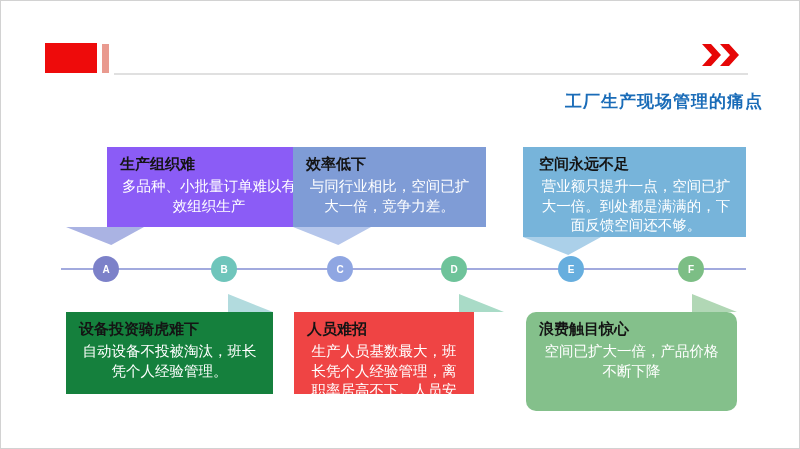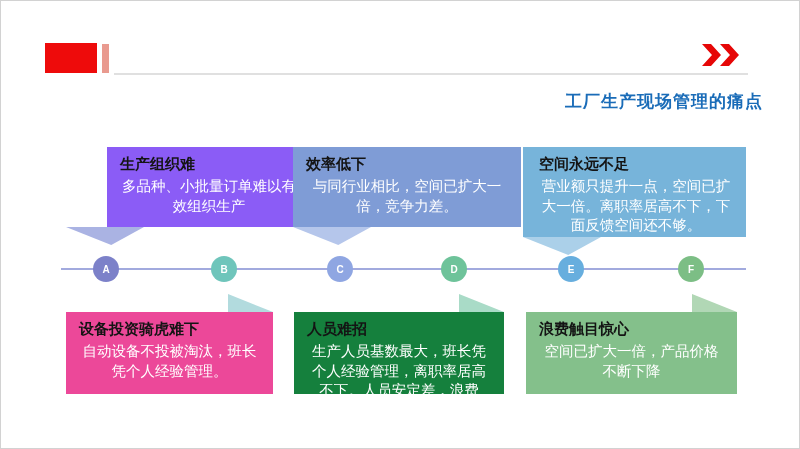--- a/index.html
+++ b/index.html
@@ -27,25 +27,25 @@
   .n2{left:210px;background:#6fc5bb;}
   .n3{left:326px;background:#8fa6e2;}
   .n4{left:440px;background:#6ec39a;}
   .n5{left:557px;background:#67aede;}
   .n6{left:677px;background:#7cbe85;}
   
   .box{position:absolute;box-sizing:border-box;padding:8px 13px;color:#ffffff;overflow:hidden;}
   .box .t{font-size:15px;font-weight:bold;color:#141414;margin:0 0 3px 0;}
   .box .b{font-size:14.5px;line-height:1.36;text-align:center;}
   .bx1{left:65px;top:146px;width:204px;height:80px;background:#8b5cf6;margin-left:41px;}
-  .bx2{left:292px;top:146px;width:228px;height:80px;background:#7f9cd6;}
+  .bx2{left:292px;top:146px;width:193px;height:80px;background:#7f9cd6;}
   .bx3{left:522px;top:146px;width:223px;height:90px;background:#77b4da;padding-left:16px;}
-  .bx4{left:65px;top:311px;width:207px;height:82px;background:#ec4899;}
-  .bx5{left:293px;top:311px;width:210px;height:82px;background:#15803d;}
-  .bx6{left:525px;top:311px;width:211px;height:82px;background:#84c08b;}
+  .bx4{left:65px;top:311px;width:207px;height:82px;background:#15803d;}
+  .bx5{left:293px;top:311px;width:180px;height:82px;background:#ef4444;}
+  .bx6{left:525px;top:311px;width:211px;height:99px;background:#84c08b;border-radius:10px;}
   .tail{position:absolute;width:78px;height:18px;}
   .tail-top{clip-path:polygon(0 0,100% 0,58% 100%);}
   .tail-bottom{width:45px;clip-path:polygon(0 0,0 100%,100% 100%);}
   .tl1{left:65px;top:226px;background:#aab3e3;}
   .tl2{left:292px;top:226px;background:#b5c6eb;}
   .tl3{left:522px;top:236px;background:#abd0e9;}
   .tl4{left:227px;top:293px;background:#b2dbde;}
   .tl5{left:458px;top:293px;background:#a9dbc7;}
   .tl6{left:691px;top:293px;background:#b1d7b5;}
 </style>
@@ -81,21 +81,21 @@
   <div class="tail tail-top tl1"></div>
 
   <div class="box bx2">
     <div class="t">效率低下</div>
     <div class="b">与同行业相比，空间已扩大一倍，竞争力差。</div>
   </div>
   <div class="tail tail-top tl2"></div>
 
   <div class="box bx3">
     <div class="t">空间永远不足</div>
-    <div class="b">营业额只提升一点，空间已扩大一倍。离职率居高不下，下面反馈空间还不够。</div>
+    <div class="b">营业额只提升一点，空间已扩大一倍。到处都是满满的，下面反馈空间还不够。</div>
   </div>
   <div class="tail tail-top tl3"></div>
 
   <div class="tail tail-bottom tl4"></div>
   <div class="box bx4">
     <div class="t">设备投资骑虎难下</div>
     <div class="b">自动设备不投被淘汰，班长凭个人经验管理。</div>
   </div>
 
   <div class="tail tail-bottom tl5"></div>

